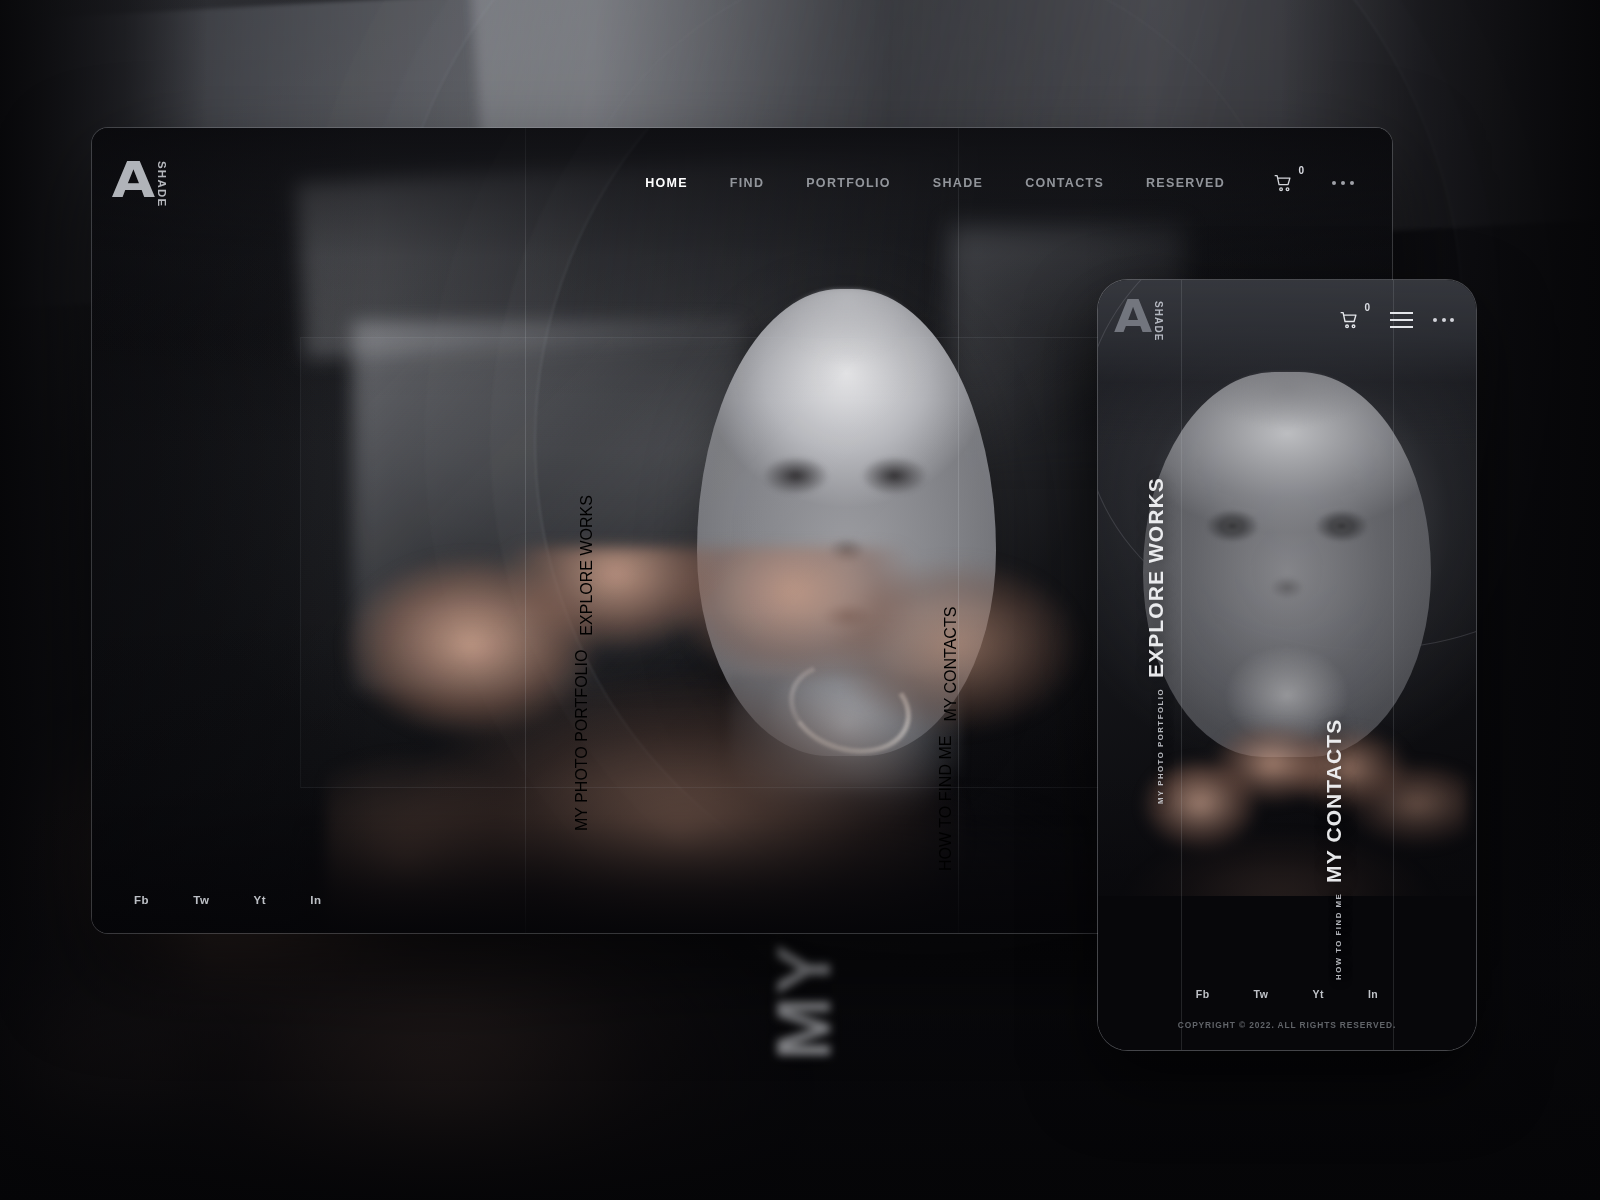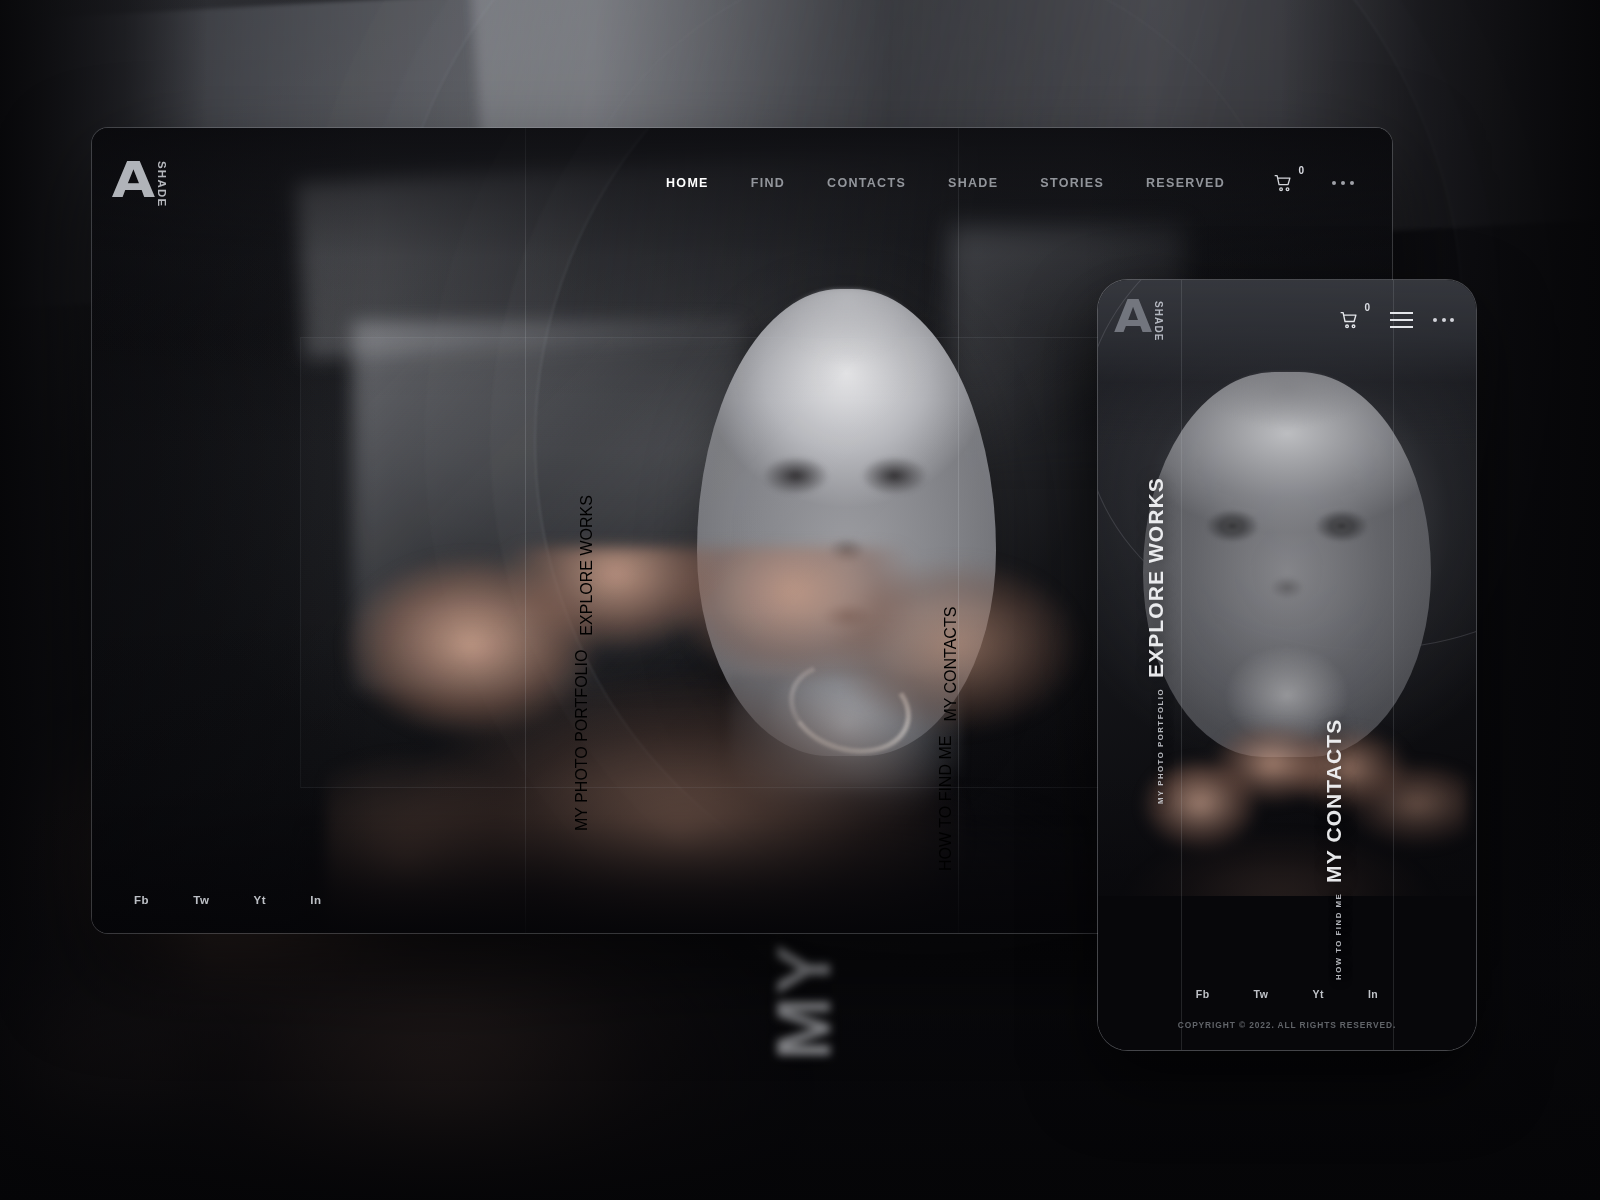--- a/index.html
+++ b/index.html
@@ -479,23 +479,23 @@
 
     <div class="t-header">
       <div class="logo">
         <span class="logo-a">A</span>
         <span class="logo-word">SHADE</span>
       </div>
 
       <nav class="t-nav">
         <a class="nav-item active">HOME</a>
         <a class="nav-item">FIND</a>
+        <a class="nav-item">PORTFOLIO</a>
+        <a class="nav-item">SHADE</a>
         <a class="nav-item">CONTACTS</a>
-        <a class="nav-item">SHADE</a>
-        <a class="nav-item">STORIES</a>
         <a class="nav-item">RESERVED</a>
 
         <div class="cart-wrap">
           <svg viewBox="0 0 24 24" fill="none" stroke="rgba(228,230,236,0.92)" stroke-width="1.5" stroke-linecap="round" stroke-linejoin="round">
             <path d="M2.5 3h2.2l2.2 10.2h10.3l2.1-7.4H6.2"></path>
             <circle cx="9.2" cy="18.6" r="1.5"></circle>
             <circle cx="16.6" cy="18.6" r="1.5"></circle>
           </svg>
           <span class="cart-count">0</span>
         </div>

